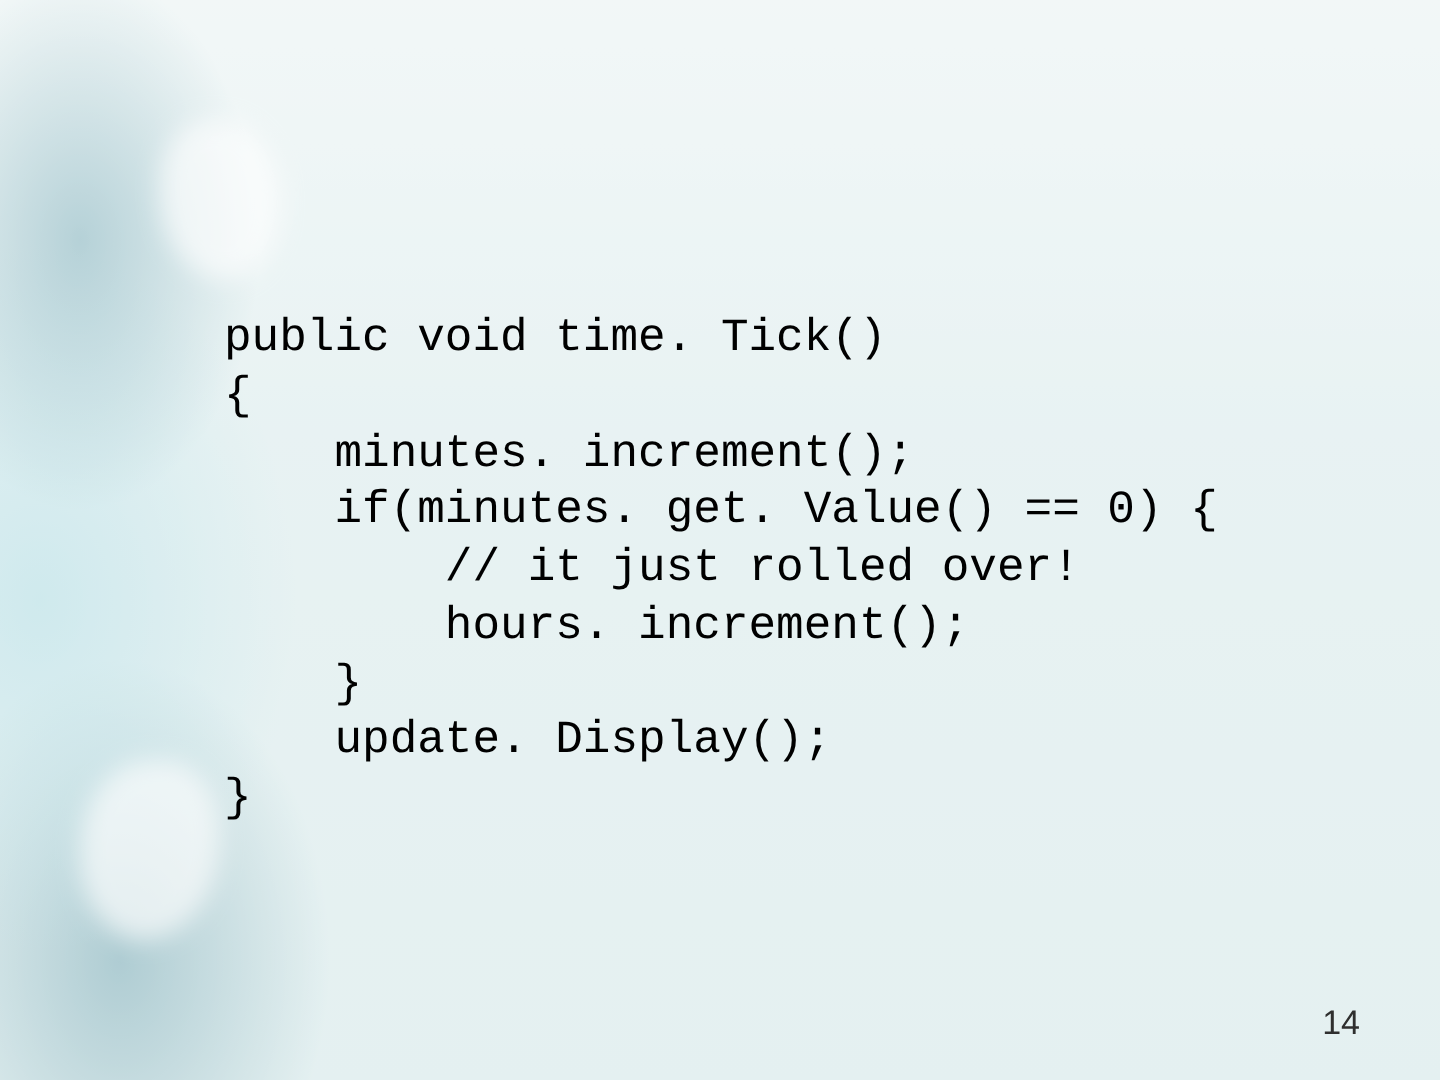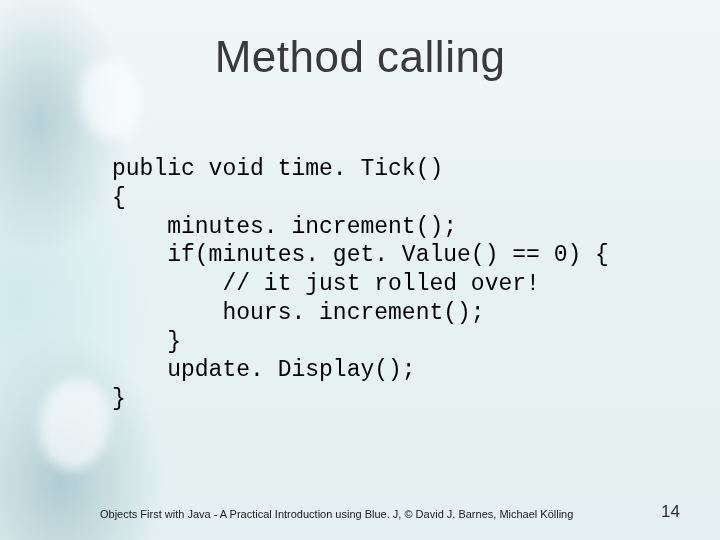--- a/index.html
+++ b/index.html
@@ -86,28 +86,26 @@
     color: #2f2f2f;
     font-family: Arial, Helvetica, sans-serif;
   }
 </style>
 </head>
 <body>
 
 <div class="slide">
   <div class="bg"></div>
 
-  <div class="title">Method calling</div>
 
   <div class="code">public void time. Tick()
 {
     minutes. increment();
     if(minutes. get. Value() == 0) {
         // it just rolled over!
         hours. increment();
     }
     update. Display();
 }</div>
 
-  <div class="footer">Objects First with Java - A Practical Introduction using Blue. J, © David J. Barnes, Michael Kölling</div>
 
   <div class="pagenum">14</div>
 </div>
 
 </body></html>

